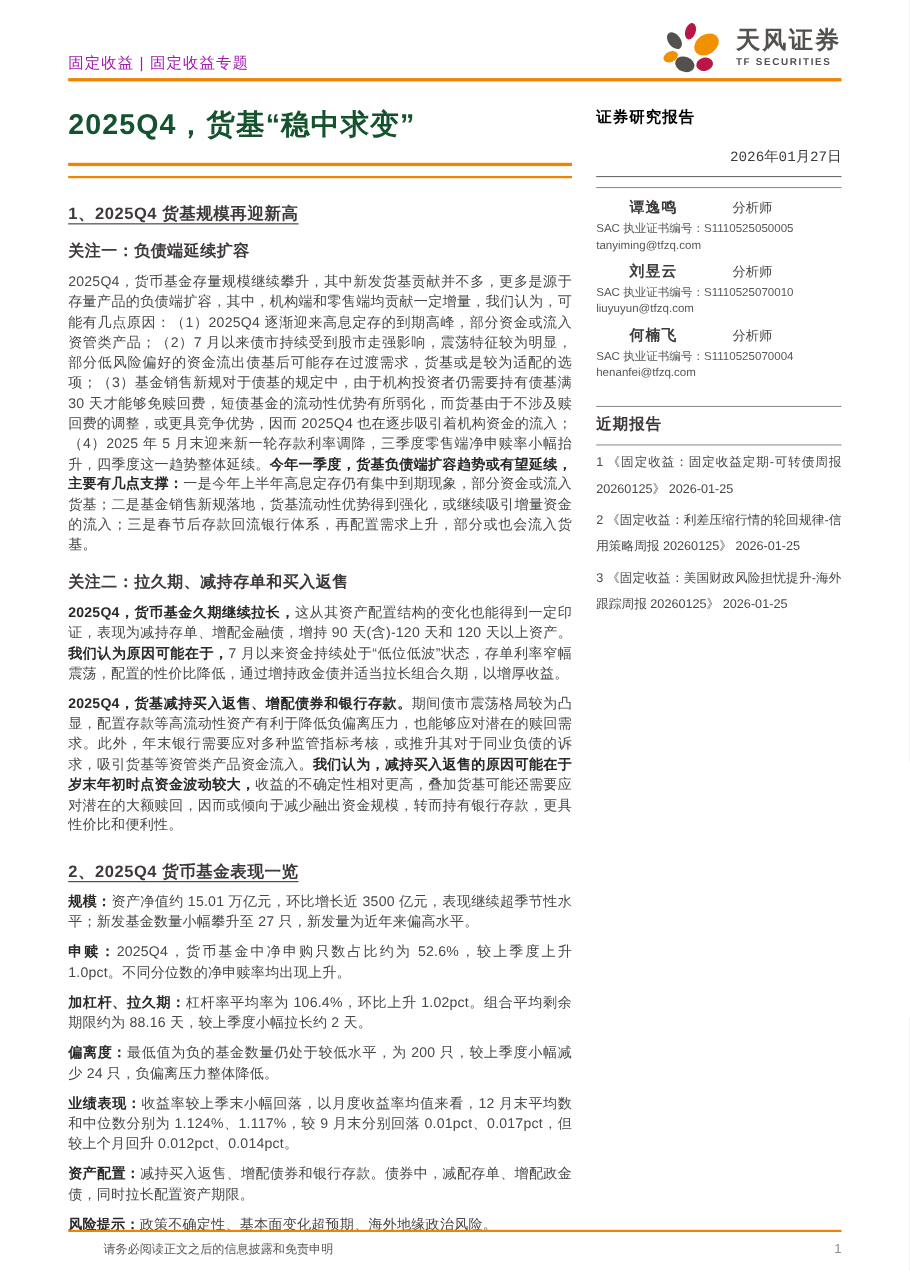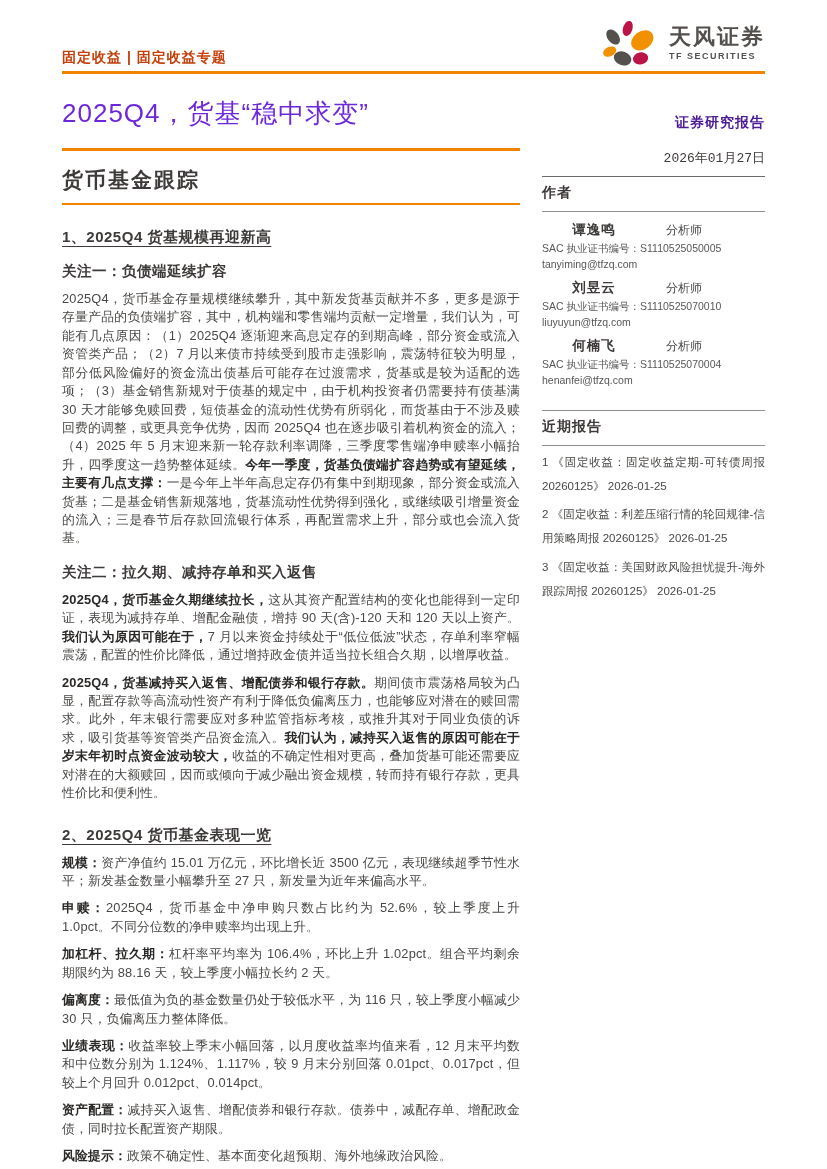--- a/index.html
+++ b/index.html
@@ -6,42 +6,42 @@
   .page{
     width:827px;height:1169px;background:#ffffff;margin:0 auto;position:relative;
     box-sizing:border-box;padding:0 62px;
     font-family:"Liberation Sans","DejaVu Sans",sans-serif;color:#3e3a39;
     overflow:hidden;
   }
   
   .header{display:flex;justify-content:space-between;align-items:flex-end;
     padding-top:16px;height:74px;box-sizing:border-box;
     border-bottom:3px solid #F08300;}
-  .category{font-size:14px;font-weight:bold;color:#c2410c;padding-bottom:4px;letter-spacing:1px;text-align:center;}
+  .category{font-size:14px;font-weight:normal;color:#a21caf;padding-bottom:4px;letter-spacing:1px;text-align:center;}
   .logo{display:flex;align-items:center;gap:7px;padding-bottom:1px;}
   .logo svg{width:60px;height:54px;display:block;}
   .logo-text .cn{font-size:22px;font-weight:bold;color:#54504e;letter-spacing:2px;line-height:1.1;}
   .logo-text .en{font-size:9px;font-weight:bold;color:#54504e;letter-spacing:1.5px;margin-top:2px;}
   
   .columns{display:flex;margin-top:14px;}
   .col-left{width:458px;}
   .col-right{width:223px;margin-left:22px;}
   
-  .title{font-size:26px;font-weight:normal;color:#6d28d9;letter-spacing:1px;margin:8px 0 0;}
+  .title{font-size:26px;font-weight:bold;color:#14532d;letter-spacing:1px;margin:8px 0 0;}
   .title-rule{height:3px;background:#F08300;margin-top:17px;}
   .section-title{font-size:21px;font-weight:bold;color:#3e3a39;letter-spacing:2px;margin:15px 0 0;}
   .section-rule{height:2px;background:#F08300;margin-top:9px;}
   h3.heading{font-size:15px;font-weight:bold;color:#3e3a39;margin:23px 0 0;
     text-decoration:underline;text-underline-offset:4px;letter-spacing:.5px;}
   h4.focus{font-size:14.5px;font-weight:bold;color:#3e3a39;margin:15px 0 0;letter-spacing:.5px;}
   p.body{font-size:12.8px;line-height:1.44;color:#4a4846;text-align:justify;margin:9px 0 0;
     letter-spacing:.2px;}
   p.body .b{font-weight:bold;color:#2b2927;}
   
-  .report-type{font-size:14px;font-weight:bold;text-align:right;color:#4c1d95;margin-top:26px;letter-spacing:1px;}
+  .report-type{font-size:14px;font-weight:bold;text-align:left;color:#000000;margin-top:10px;letter-spacing:1px;}
   .report-date{font-size:13px;text-align:right;color:#3e3a39;margin-top:17px;font-family:Liberation Mono, monospace;}
   .sb-divider{border-top:1px solid #8f8f8f;margin-top:9px;}
   .sb-divider.dark{border-top:1.5px solid #6b6b6b;}
   .sb-divider.gap{margin-top:24px;}
   .sb-title{font-size:14px;font-weight:bold;color:#3e3a39;margin-top:7px;letter-spacing:1px;}
   .author{margin-top:9px;}
   .author-row{display:flex;align-items:baseline;text-align:center;}
   .author-name{font-size:13.5px;font-weight:bold;color:#3e3a39;width:104px;letter-spacing:1px;}
   .author-role{font-size:12px;color:#4a4846;margin-left:20px;}
   .author-cert{font-size:10.5px;color:#595757;margin-top:3px;}
@@ -76,47 +76,45 @@
       </div>
     </div>
   </div>
 
   <div class="columns">
 
     <div class="col-left">
       <h1 class="title">2025Q4，货基“稳中求变”</h1>
       <div class="title-rule"></div>
 
-      <h2 class="section-title">货币基金跟踪</h2>
       <div class="section-rule"></div>
 
       <h3 class="heading">1、2025Q4 货基规模再迎新高</h3>
       <h4 class="focus">关注一：负债端延续扩容</h4>
       <p class="body"><span>2025Q4，货币基金存量规模继续攀升，其中新发货基贡献并不多，更多是源于存量产品的负债端扩容，其中，机构端和零售端均贡献一定增量，我们认为，可能有几点原因：（1）2025Q4 逐渐迎来高息定存的到期高峰，部分资金或流入资管类产品；（2）7 月以来债市持续受到股市走强影响，震荡特征较为明显，部分低风险偏好的资金流出债基后可能存在过渡需求，货基或是较为适配的选项；（3）基金销售新规对于债基的规定中，由于机构投资者仍需要持有债基满 30 天才能够免赎回费，短债基金的流动性优势有所弱化，而货基由于不涉及赎回费的调整，或更具竞争优势，因而 2025Q4 也在逐步吸引着机构资金的流入；（4）2025 年 5 月末迎来新一轮存款利率调降，三季度零售端净申赎率小幅抬升，四季度这一趋势整体延续。</span><span class="b">今年一季度，货基负债端扩容趋势或有望延续，主要有几点支撑：</span><span>一是今年上半年高息定存仍有集中到期现象，部分资金或流入货基；二是基金销售新规落地，货基流动性优势得到强化，或继续吸引增量资金的流入；三是春节后存款回流银行体系，再配置需求上升，部分或也会流入货基。</span></p>
 
       <h4 class="focus">关注二：拉久期、减持存单和买入返售</h4>
       <p class="body"><span class="b">2025Q4，货币基金久期继续拉长，</span><span>这从其资产配置结构的变化也能得到一定印证，表现为减持存单、增配金融债，增持 90 天(含)-120 天和 120 天以上资产。</span><span class="b">我们认为原因可能在于，</span><span>7 月以来资金持续处于“低位低波”状态，存单利率窄幅震荡，配置的性价比降低，通过增持政金债并适当拉长组合久期，以增厚收益。</span></p>
       <p class="body"><span class="b">2025Q4，货基减持买入返售、增配债券和银行存款。</span><span>期间债市震荡格局较为凸显，配置存款等高流动性资产有利于降低负偏离压力，也能够应对潜在的赎回需求。此外，年末银行需要应对多种监管指标考核，或推升其对于同业负债的诉求，吸引货基等资管类产品资金流入。</span><span class="b">我们认为，减持买入返售的原因可能在于岁末年初时点资金波动较大，</span><span>收益的不确定性相对更高，叠加货基可能还需要应对潜在的大额赎回，因而或倾向于减少融出资金规模，转而持有银行存款，更具性价比和便利性。</span></p>
 
       <h3 class="heading">2、2025Q4 货币基金表现一览</h3>
       <p class="body"><span class="b">规模：</span><span>资产净值约 15.01 万亿元，环比增长近 3500 亿元，表现继续超季节性水平；新发基金数量小幅攀升至 27 只，新发量为近年来偏高水平。</span></p>
       <p class="body"><span class="b">申赎：</span><span>2025Q4，货币基金中净申购只数占比约为 52.6%，较上季度上升 1.0pct。不同分位数的净申赎率均出现上升。</span></p>
       <p class="body"><span class="b">加杠杆、拉久期：</span><span>杠杆率平均率为 106.4%，环比上升 1.02pct。组合平均剩余期限约为 88.16 天，较上季度小幅拉长约 2 天。</span></p>
-      <p class="body"><span class="b">偏离度：</span><span>最低值为负的基金数量仍处于较低水平，为 116 只，较上季度小幅减少 30 只，负偏离压力整体降低。</span></p>
+      <p class="body"><span class="b">偏离度：</span><span>最低值为负的基金数量仍处于较低水平，为 200 只，较上季度小幅减少 24 只，负偏离压力整体降低。</span></p>
       <p class="body"><span class="b">业绩表现：</span><span>收益率较上季末小幅回落，以月度收益率均值来看，12 月末平均数和中位数分别为 1.124%、1.117%，较 9 月末分别回落 0.01pct、0.017pct，但较上个月回升 0.012pct、0.014pct。</span></p>
       <p class="body"><span class="b">资产配置：</span><span>减持买入返售、增配债券和银行存款。债券中，减配存单、增配政金债，同时拉长配置资产期限。</span></p>
       <p class="body"><span class="b">风险提示：</span><span>政策不确定性、基本面变化超预期、海外地缘政治风险。</span></p>
     </div>
 
     <div class="col-right">
       <div class="report-type">证券研究报告</div>
       <div class="report-date">2026年01月27日</div>
 
       <div class="sb-divider dark"></div>
-      <div class="sb-title">作者</div>
       <div class="sb-divider"></div>
 
       <div class="author">
         <div class="author-row">
           <span class="author-name">谭逸鸣</span>
           <span class="author-role">分析师</span>
         </div>
         <div class="author-cert">SAC 执业证书编号：S1110525050005</div>
         <div class="author-email">tanyiming@tfzq.com</div>
       </div>
@@ -142,14 +140,18 @@
       <div class="sb-divider gap"></div>
       <div class="sb-title">近期报告</div>
       <div class="sb-divider"></div>
 
       <p class="report-item">1 《固定收益：固定收益定期-可转债周报 20260125》 2026-01-25</p>
       <p class="report-item">2 《固定收益：利差压缩行情的轮回规律-信用策略周报 20260125》 2026-01-25</p>
       <p class="report-item">3 《固定收益：美国财政风险担忧提升-海外跟踪周报 20260125》 2026-01-25</p>
     </div>
   </div>
 
+  <div class="footer">
+    <div class="disclaimer">请务必阅读正文之后的信息披露和免责申明</div>
+    <div class="page-num">1</div>
+  </div>
 
 </div>
 
 </body></html>

